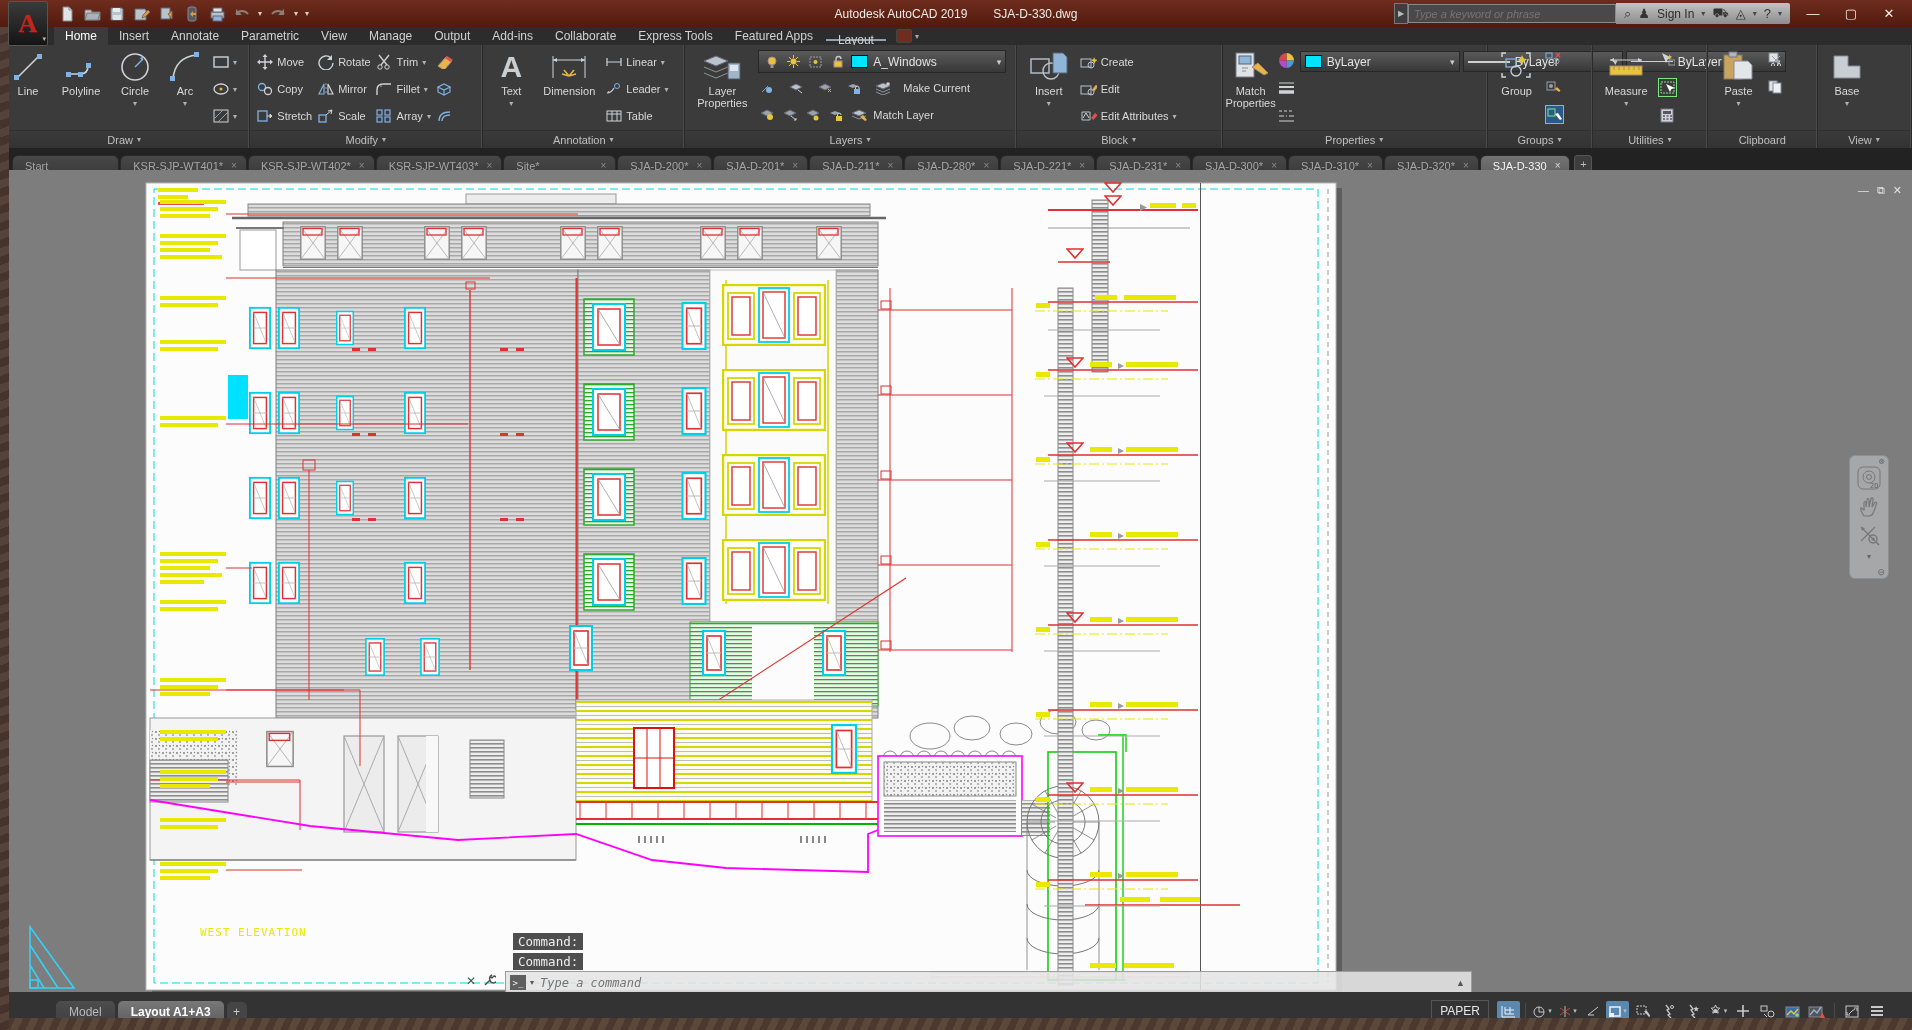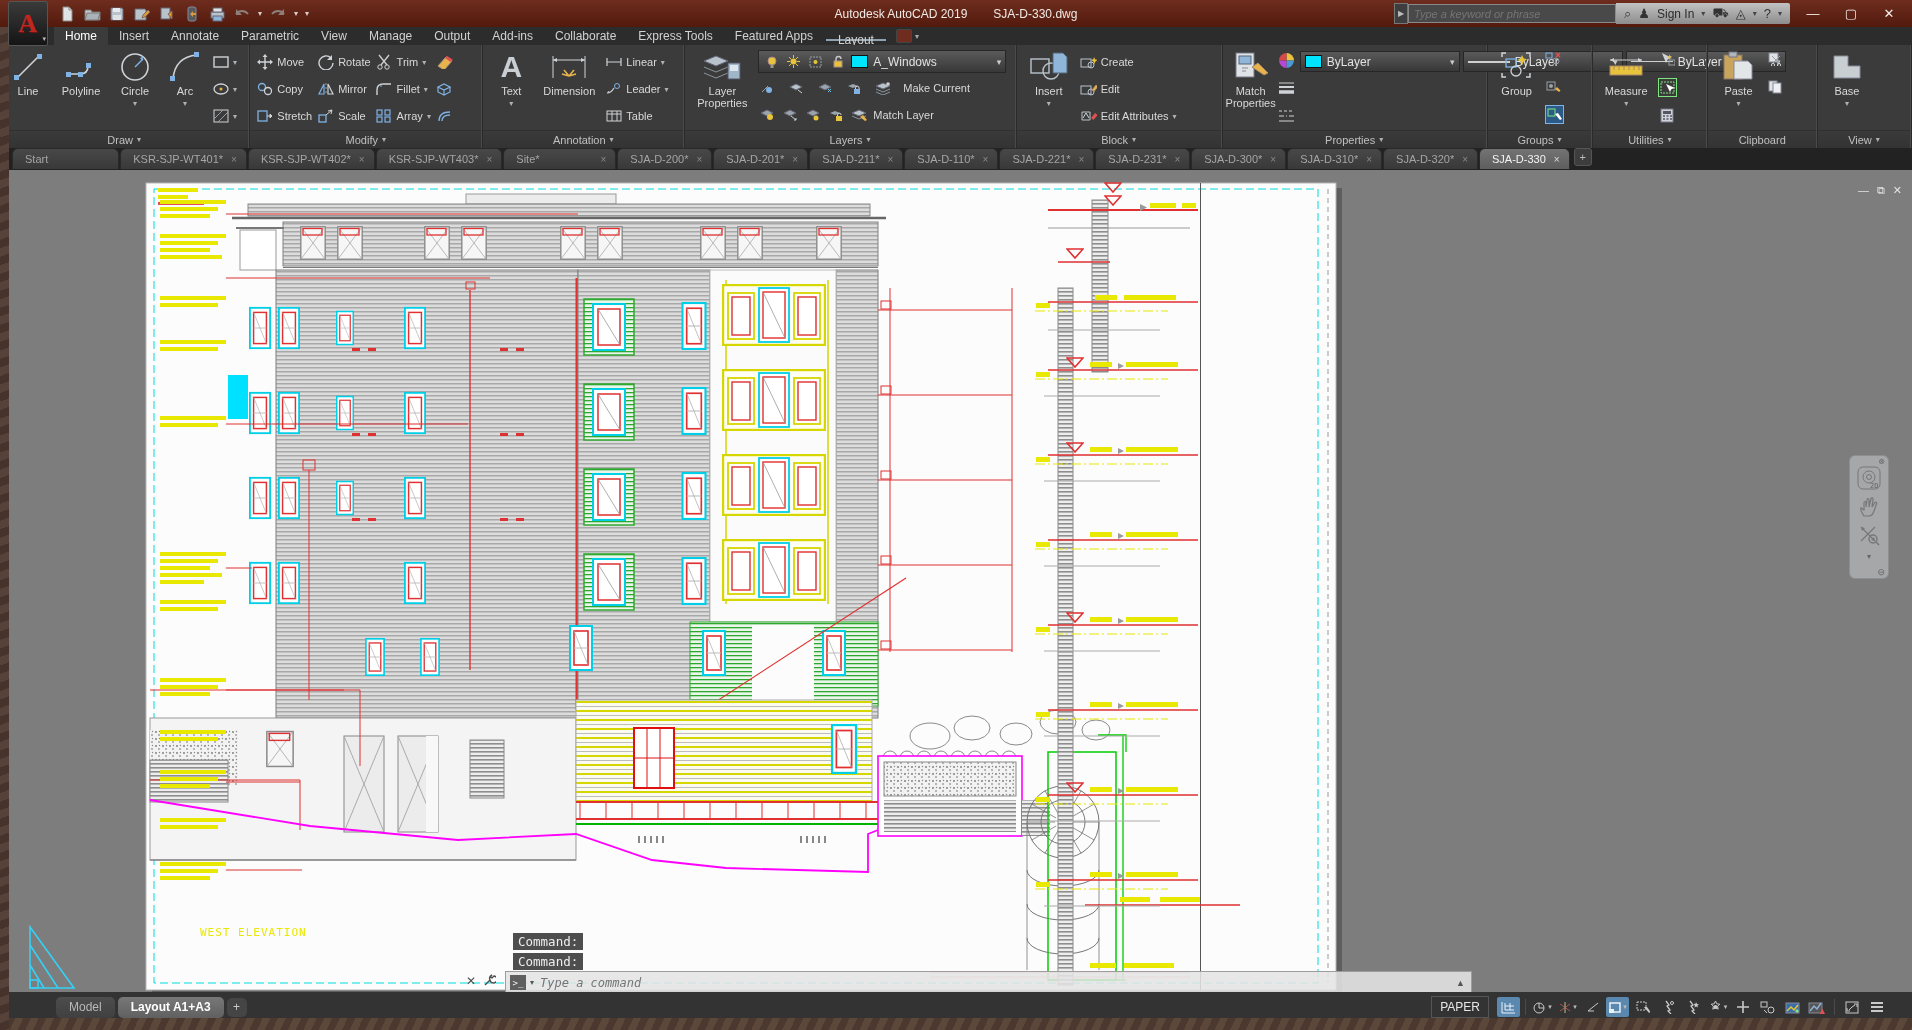--- a/index.html
+++ b/index.html
@@ -39,21 +39,21 @@
   .bigbtn .bi{height:34px;display:flex;align-items:center;justify-content:center}
   .scol{display:flex;flex-direction:column;justify-content:space-between;height:78px;padding-top:2px}
   .srow{display:flex;align-items:center;gap:4px;height:24px;color:#d9d9d9;font-size:11px;white-space:nowrap}
   .cr{color:#b0b0b0;font-size:8px}
   .mi{width:17px;height:17px;display:flex;align-items:center;justify-content:center}
   .combo{height:19px;background:linear-gradient(#5a5a5a,#383838);border:1px solid #272727;display:flex;align-items:center;gap:5px;color:#e2e2e2;font-size:12px;padding:0 4px}
   .combo .caret{margin-left:auto;color:#ccc;font-size:9px}
   .swatch{width:15px;height:11px;background:#00e5ff;border:1px solid #111}
   .lwline{width:42px;height:2px;background:#cfcfcf}
   
-  .ftabs{position:absolute;top:148px;left:0;right:0;height:34px;background:#222;display:flex;align-items:flex-start;padding-left:12px}
+  .ftabs{position:absolute;top:148px;left:0;right:0;height:34px;background:#222;display:flex;align-items:center;padding-left:12px}
   .ftab{height:20px;display:flex;align-items:center;gap:8px;padding:0 9px 0 12px;font-size:11px;color:#a5a5a5;background:linear-gradient(#484848,#393939);border:1px solid #292929;border-bottom:none;border-radius:6px 6px 0 0;margin-right:1px;white-space:nowrap}
   .ftab .x{color:#8a8a8a;font-size:10px}
   .ftab.start{padding-right:70px}
   .ftab.active{background:linear-gradient(#737373,#5e5e5e);color:#f4f4f4}
   .ftab.active .x{color:#ddd}
   .ftab-add{width:16px;height:16px;margin:0 0 2px 3px;background:#3d3d3d;border:1px solid #555;border-radius:3px;color:#bbb;font-size:11px;display:flex;align-items:center;justify-content:center}
   
   .canvas{position:absolute;top:170px;left:0;width:1912px;height:822px;background:#7d7d7d}
   .dwgctl{position:absolute;top:184px;right:10px;display:flex;gap:8px;z-index:5}
   .dwgctl span{color:#e3e3e3;font-size:11px}
@@ -63,21 +63,21 @@
   .navbar .nmin{position:absolute;bottom:1px;right:3px;font-size:9px;color:#666}
   
   .cmdline{position:absolute;left:513px;font-family:"DejaVu Sans Mono",monospace;font-size:12.5px;color:#efefef;background:#4e4e4e;padding:1px 5px;white-space:pre;z-index:8}
   .cmdbar{position:absolute;left:505px;top:971px;width:957px;height:21px;background:rgba(228,228,228,.88);border:1px solid #9d9d9d;display:flex;align-items:center;gap:4px;padding:0 4px;z-index:9}
   .cmdprompt{width:16px;height:15px;background:#5f5f5f;color:#eee;font-size:9px;display:flex;align-items:center;justify-content:center;font-family:"DejaVu Sans Mono",monospace}
   .cmdcaret{font-size:8px;color:#555}
   .cmdin{flex:1;border:none;background:transparent;outline:none;font-family:"DejaVu Sans Mono",monospace;font-size:12px;color:#555;font-style:italic}
   .cmdup{color:#555;font-size:9px;padding-right:2px}
   .cmdtools{position:absolute;left:466px;top:974px;display:flex;gap:7px;z-index:9;color:#4e4e4e;font-size:12px}
   
-  .statusbar{position:absolute;top:992px;left:0;right:0;height:30px;background:#333;display:flex;align-items:center;z-index:10}
+  .statusbar{position:absolute;top:992px;left:0;right:0;height:30px;background:#333;display:flex;align-items:flex-end;z-index:10}
   .stabs{display:flex;align-items:center;margin-left:56px;gap:3px}
   .stab{height:21px;padding:0 13px;display:flex;align-items:center;font-size:12px;color:#b9b9b9;background:linear-gradient(#4d4d4d,#404040);border-radius:5px}
   .stab.active{background:linear-gradient(#787878,#606060);color:#fff;font-weight:bold}
   .stab-add{width:20px;height:19px;border-radius:5px;background:#454545;color:#ccc;display:flex;align-items:center;justify-content:center;font-size:12px}
   .sb-right{margin-left:auto;display:flex;align-items:center;gap:2px;padding-right:24px}
   .paperbtn{padding:0 8px;height:20px;font-size:12px;color:#e6e6e6;display:flex;align-items:center;border:1px solid #555;margin-right:6px}
   .sbico{min-width:23px;height:20px;display:flex;align-items:center;justify-content:center;gap:1px;color:#c9c9c9;font-size:13px;border-radius:2px}
   .sbico.hl{background:#5b88ae;color:#fff}
   .sbico .dc{font-size:7px;color:#bbb}
   .sbsep{width:1px;height:16px;background:#4a4a4a;margin:0 3px}
@@ -857,21 +857,21 @@
       </div>
     <div class="ftab">
         <span>SJA-D-201*</span>
         <span class="x">×</span>
       </div>
     <div class="ftab">
         <span>SJA-D-211*</span>
         <span class="x">×</span>
       </div>
     <div class="ftab">
-        <span>SJA-D-110*</span>
+        <span>SJA-D-280*</span>
         <span class="x">×</span>
       </div>
     <div class="ftab">
         <span>SJA-D-221*</span>
         <span class="x">×</span>
       </div>
     <div class="ftab">
         <span>SJA-D-231*</span>
         <span class="x">×</span>
       </div>

